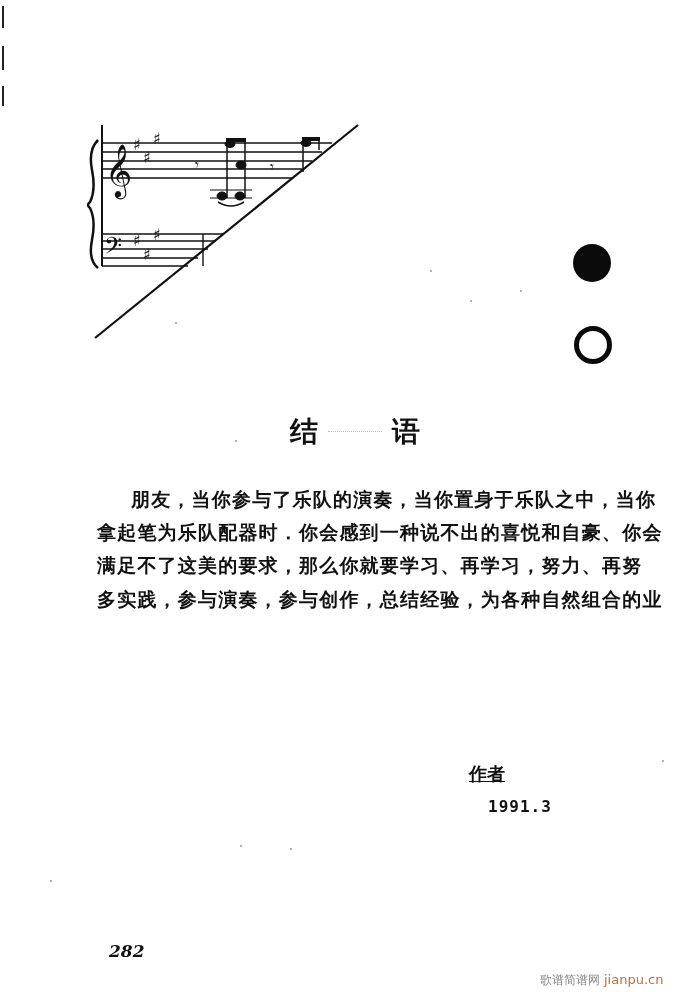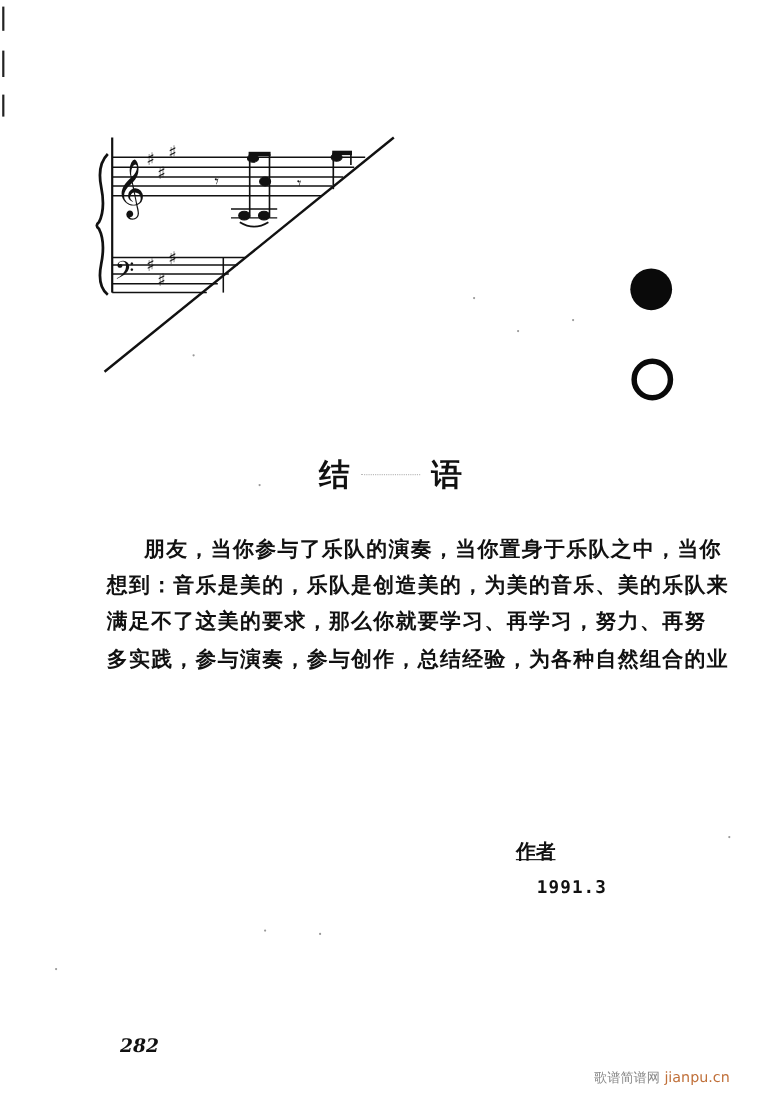--- a/index.html
+++ b/index.html
@@ -105,21 +105,21 @@
 <div class="circle-open"></div>
 
 <div class="title">
   <div class="title-dots"></div>
   <span>结</span>
   <span>语</span>
 </div>
 
 <div class="body-text">
   <div class="body-line first">朋友，当你参与了乐队的演奏，当你置身于乐队之中，当你</div>
-  <div class="body-line">想到：音乐是美的，乐队是创造美的，为美的音乐、美的乐队来</div>
+  <div class="body-line">拿起笔为乐队配器时．你会感到一种说不出的喜悦和自豪、你会</div>
   <div class="body-line">满足不了这美的要求，那么你就要学习、再学习，努力、再努</div>
   <div class="body-line">多实践，参与演奏，参与创作，总结经验，为各种自然组合的业</div>
 </div>
 
 <div class="author">作者</div>
 <div class="date">1991.3</div>
 
 <div class="page-number">282</div>
 
 <div class="watermark">

